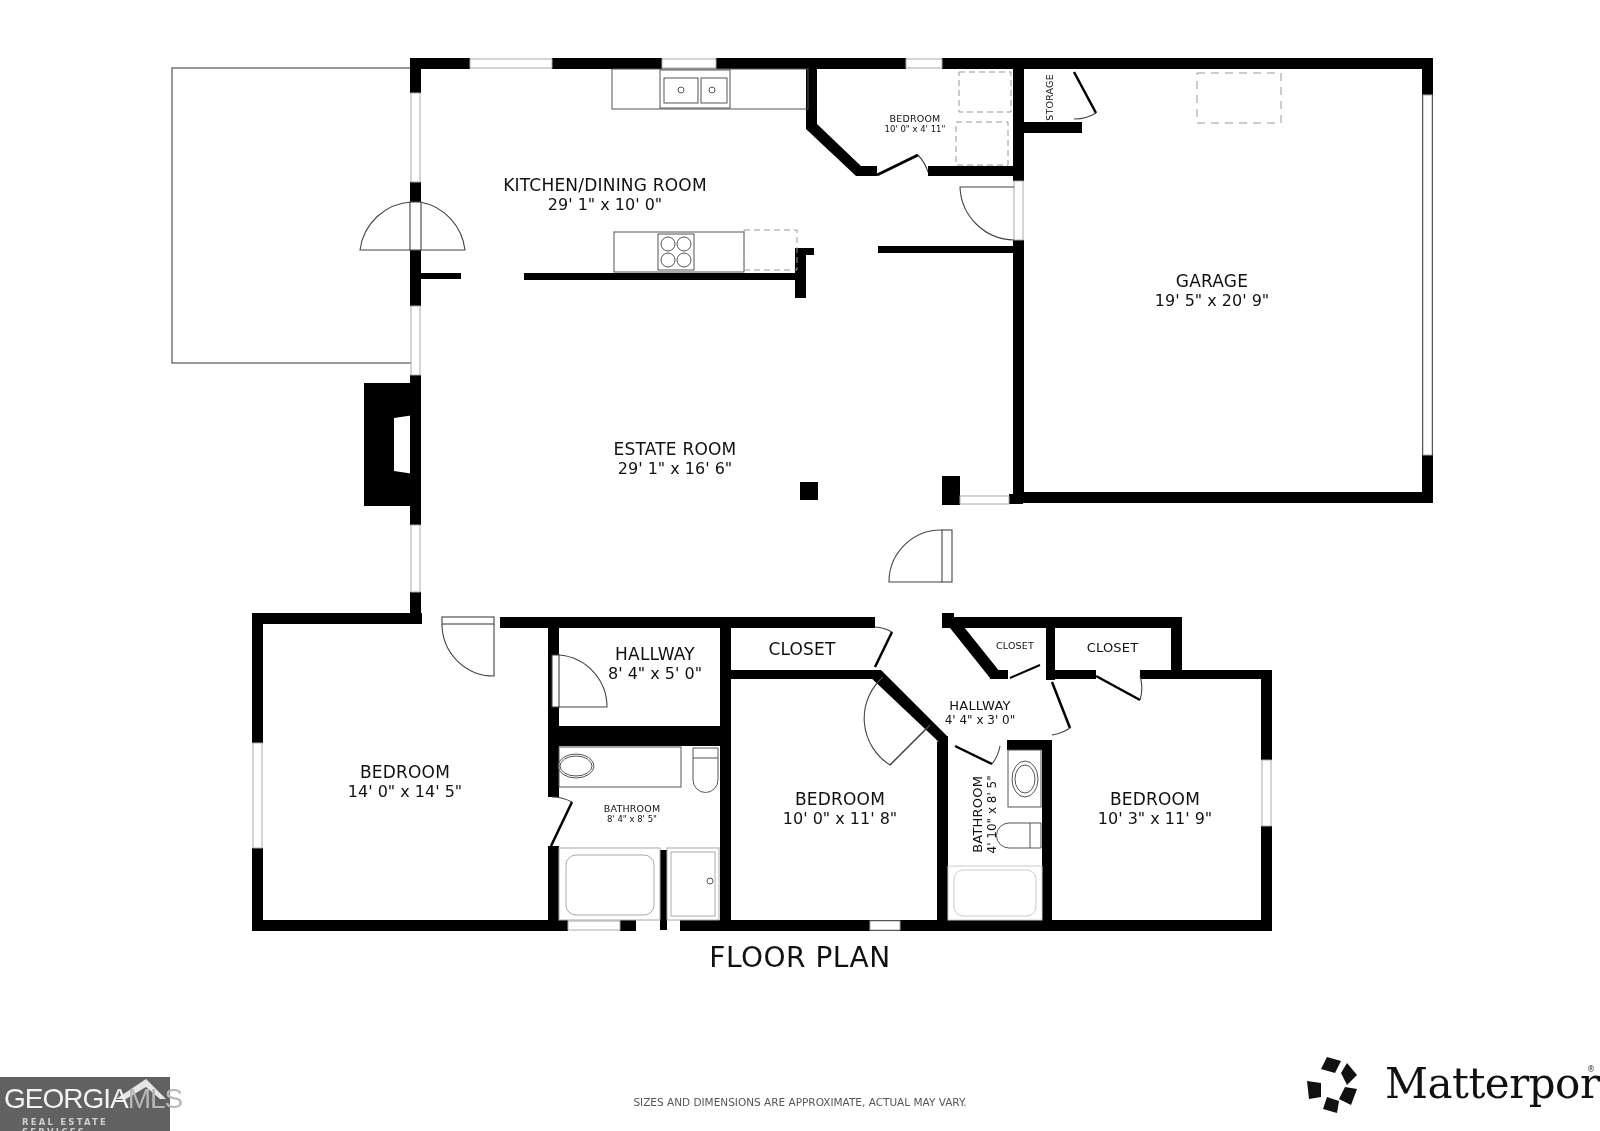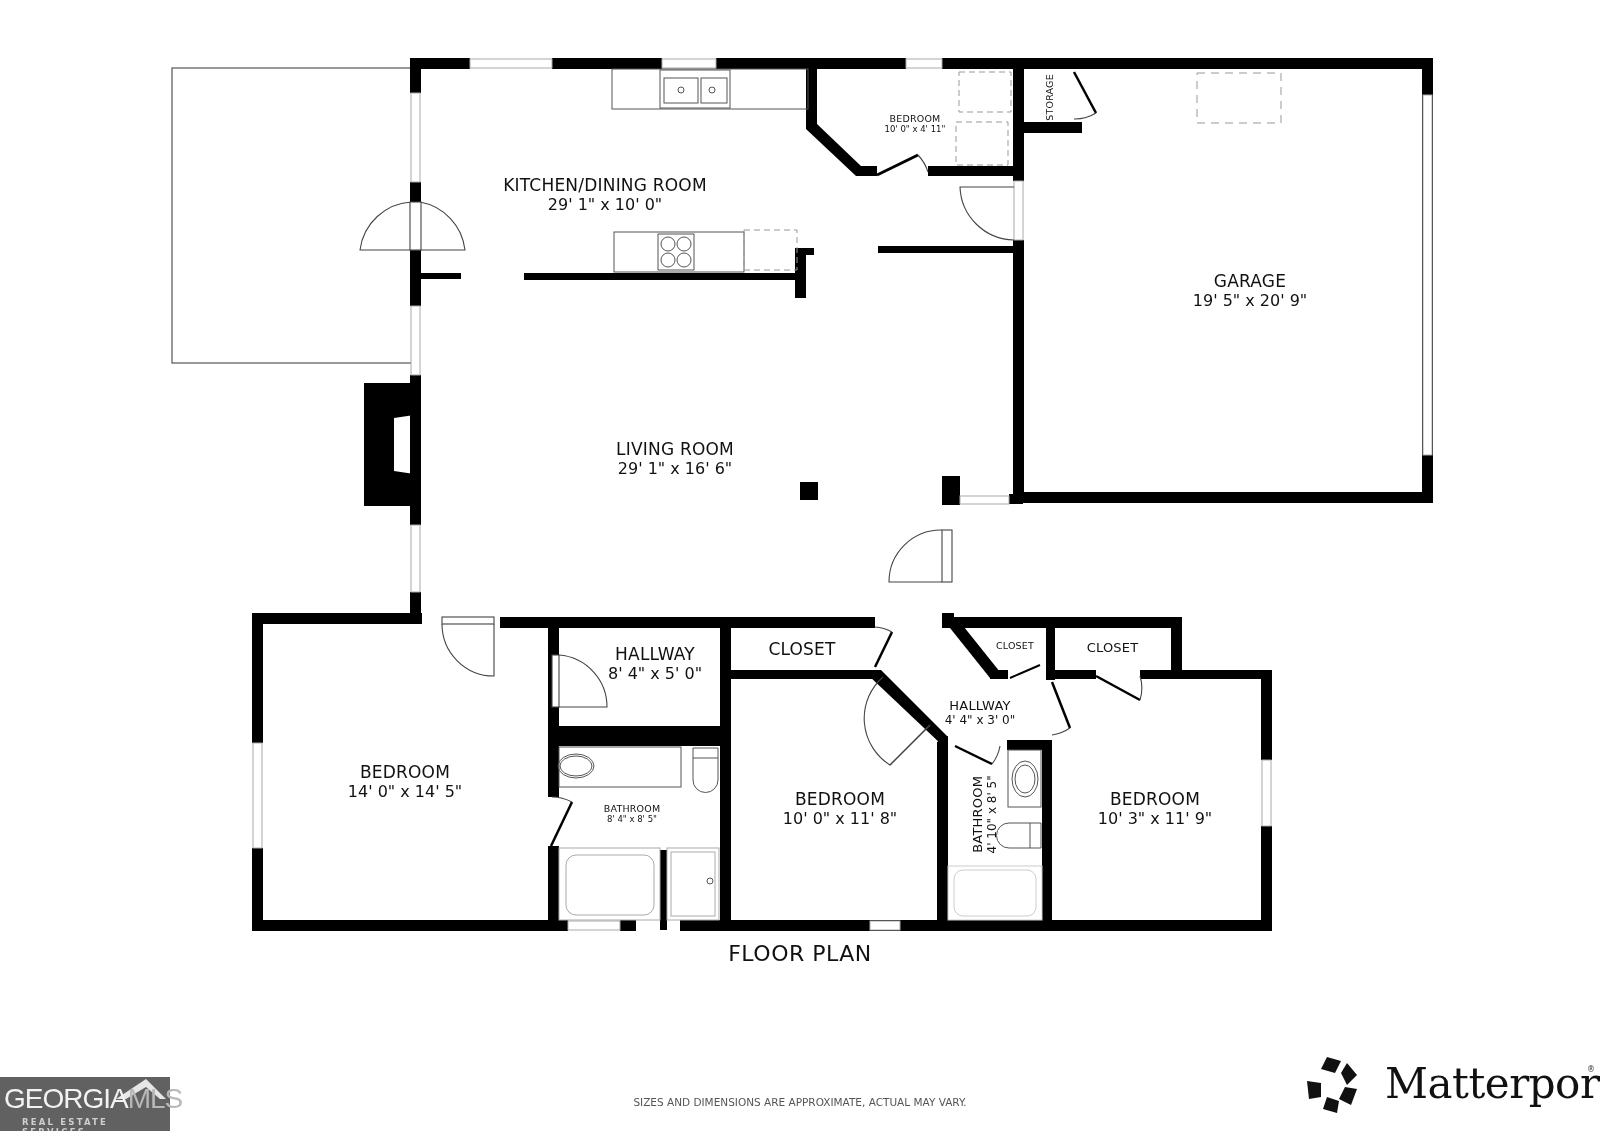--- a/index.html
+++ b/index.html
@@ -6,21 +6,21 @@
   body { width: 1600px; height: 1131px; position: relative; overflow: hidden; font-family: "DejaVu Sans", sans-serif; color: #111; }
   #plan { position: absolute; left: 0; top: 0; width: 1600px; height: 1131px; }
   .lbl { position: absolute; text-align: center; white-space: nowrap; color: #111; font-family: "DejaVu Sans", sans-serif; line-height: 1.15; }
   .lbl .name { display: block; font-size: 17px; letter-spacing: 0.2px; }
   .lbl .dims { display: block; font-size: 16px; }
   .lbl.small .name { font-size: 9.5px; }
   .lbl.small .dims { font-size: 8.5px; }
   .lbl.mid .name { font-size: 13px; }
   .lbl.mid .dims { font-size: 12px; }
   .vert { transform: rotate(-90deg); transform-origin: center center; }
-  #title { position: absolute; left: 0; width: 1600px; top: 941px; text-align: center; font-size: 22px; letter-spacing: 0.5px; }
+  #title { position: absolute; left: 0; width: 1600px; top: 941px; text-align: center; font-size: 28px; letter-spacing: 0.5px; }
   #disclaimer { position: absolute; left: 0; width: 1600px; top: 1096px; text-align: center; font-size: 10.5px; color: #555; }
   #gamls { position: absolute; left: 0; top: 1077px; width: 170px; height: 65px; background: #616161; color: #eee; }
   #gamls .word { position: absolute; left: 4px; top: 6px; font-size: 28px; letter-spacing: -1px; font-family: "Liberation Sans", sans-serif; }
   #gamls .word .geo { color: #f2f2f2; }
   #gamls .word .mls { color: #b8b8b8; }
   #gamls .sub { position: absolute; left: 22px; top: 40px; font-size: 8.5px; letter-spacing: 2.2px; color: #cfcfcf; font-weight: bold; }
   #gamls .roof { position: absolute; left: 116px; top: 0px; }
   #mp { position: absolute; left: 1305px; top: 1055px; height: 60px; width: 290px; }
   #mp .text { position: absolute; left: 80px; top: 4px; font-family: "DejaVu Serif", serif; font-size: 42px; color: #111; letter-spacing: -0.5px; }
   #mp .reg { position: absolute; left: 282px; top: 10px; font-size: 8px; color: #333; }
@@ -212,26 +212,26 @@
   <span class="name">KITCHEN/DINING ROOM</span>
   <span class="dims">29' 1" x 10' 0"</span>
 </div>
 <div class="lbl small" style="left:875px; top:114px; width:80px;">
   <span class="name">BEDROOM</span>
   <span class="dims">10' 0" x 4' 11"</span>
 </div>
 <div class="lbl small vert" style="left:1020px; top:92px; width:60px;">
   <span class="name">STORAGE</span>
 </div>
-<div class="lbl" style="left:1170px; top:272px; width:160px;">
+<div class="lbl" style="left:1132px; top:272px; width:160px;">
   <span class="name">GARAGE</span>
   <span class="dims">19' 5" x 20' 9"</span>
 </div>
 <div class="lbl" style="left:590px; top:440px; width:170px;">
-  <span class="name">LIVING ROOM</span>
+  <span class="name">ESTATE ROOM</span>
   <span class="dims">29' 1" x 16' 6"</span>
 </div>
 <div class="lbl" style="left:595px; top:645px; width:120px;">
   <span class="name">HALLWAY</span>
   <span class="dims">8' 4" x 5' 0"</span>
 </div>
 <div class="lbl" style="left:752px; top:640px; width:100px;">
   <span class="name">CLOSET</span>
 </div>
 <div class="lbl small" style="left:975px; top:641px; width:80px;">

